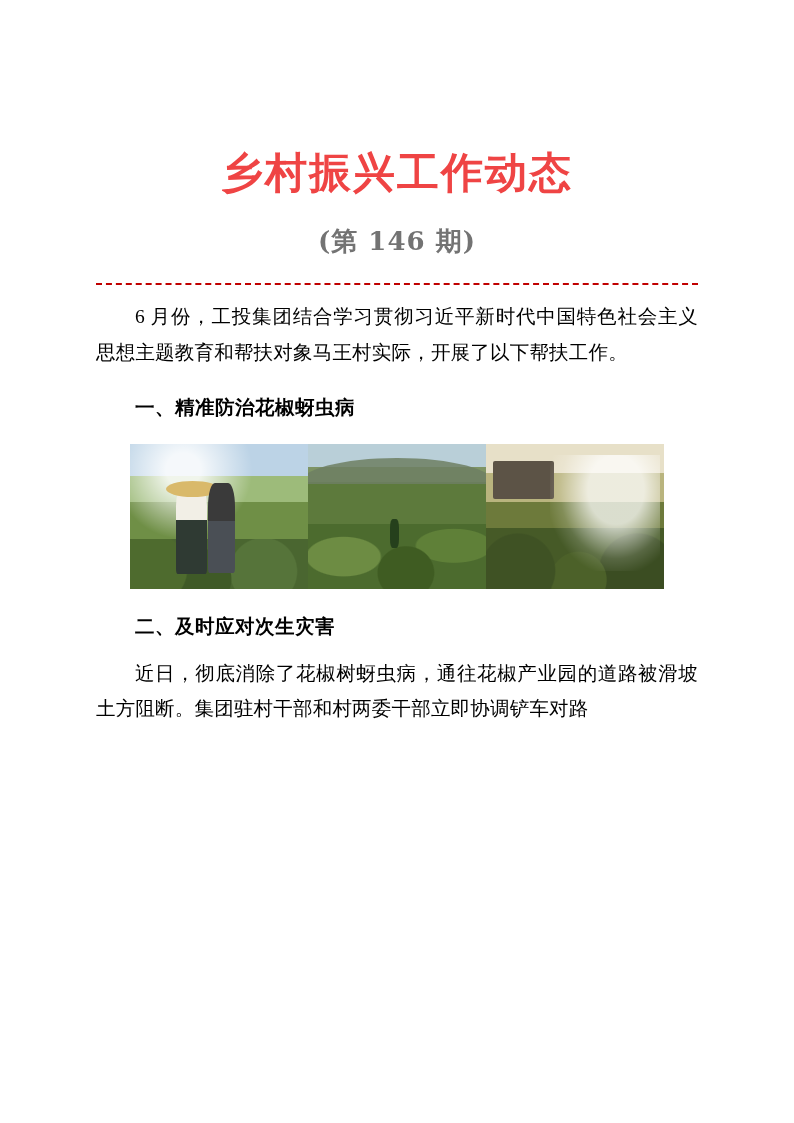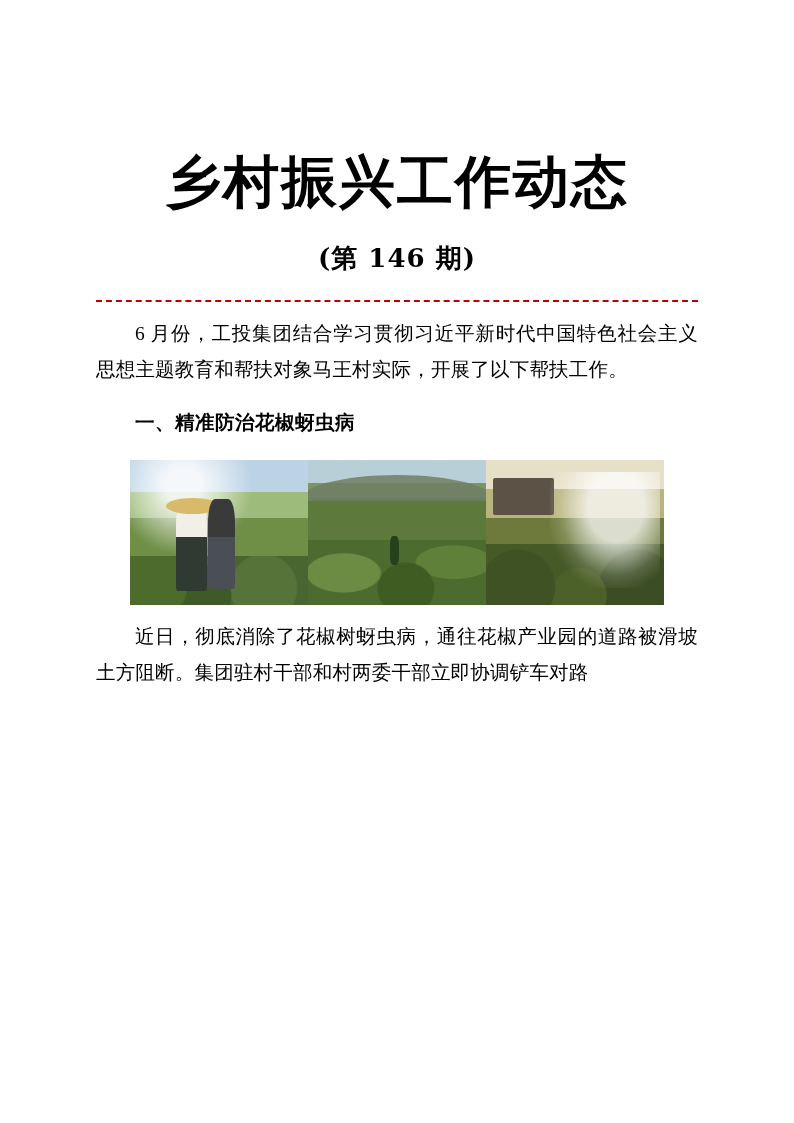--- a/index.html
+++ b/index.html
@@ -19,32 +19,32 @@
   .page {
     width: 794px;
     height: 1123px;
     box-sizing: border-box;
     padding: 96px 96px 60px 96px;
     position: relative;
   }
 
   .doc-title {
     text-align: center;
-    color: #000000;
+    color: #ef4444;
     font-family: "DejaVu Sans", "Liberation Sans", sans-serif;
     font-weight: bold;
-    font-size: 56px;
+    font-size: 42px;
     letter-spacing: 2px;
     line-height: 1.2;
     margin: 52px 0 0 0;
   }
 
   .doc-issue {
     text-align: center;
-    color: #000000;
+    color: #737373;
     font-family: "DejaVu Serif", "Liberation Serif", serif;
     font-weight: bold;
     font-size: 26px;
     margin: 26px 0 0 0;
     letter-spacing: 1px;
   }
 
   .red-rule {
     margin: 24px 0 0 0;
     border: 0;
@@ -57,21 +57,21 @@
     font-size: 19.5px;
     line-height: 1.82;
     text-align: justify;
     text-justify: inter-ideograph;
     margin: 14px 0 0 0;
     text-indent: 2em;
     letter-spacing: 0.2px;
   }
 
   h2.section-heading {
-    font-family: Liberation Mono, monospace;
+    font-family: Liberation Serif, serif;
     font-size: 19.5px;
     font-weight: bold;
     margin: 22px 0 0 0;
     text-indent: 2em;
     line-height: 1.6;
     letter-spacing: 0.5px;
   }
 
   .figure-row {
     margin: 20px auto 0 auto;
@@ -192,16 +192,17 @@
       <div class="p2-texture"></div>
       <div class="p2-person"></div>
     </div>
     <div class="figure-cell photo-3">
       <div class="p3-shed"></div>
       <div class="p3-ground"></div>
       <div class="p3-mist"></div>
     </div>
   </div>
 
+  <h2 class="section-heading">二、及时应对次生灾害</h2>
 
   <p class="body-text">近日，彻底消除了花椒树蚜虫病，通往花椒产业园的道路被滑坡土方阻断。集团驻村干部和村两委干部立即协调铲车对路</p>
 
 </div>
 
 </body></html>

